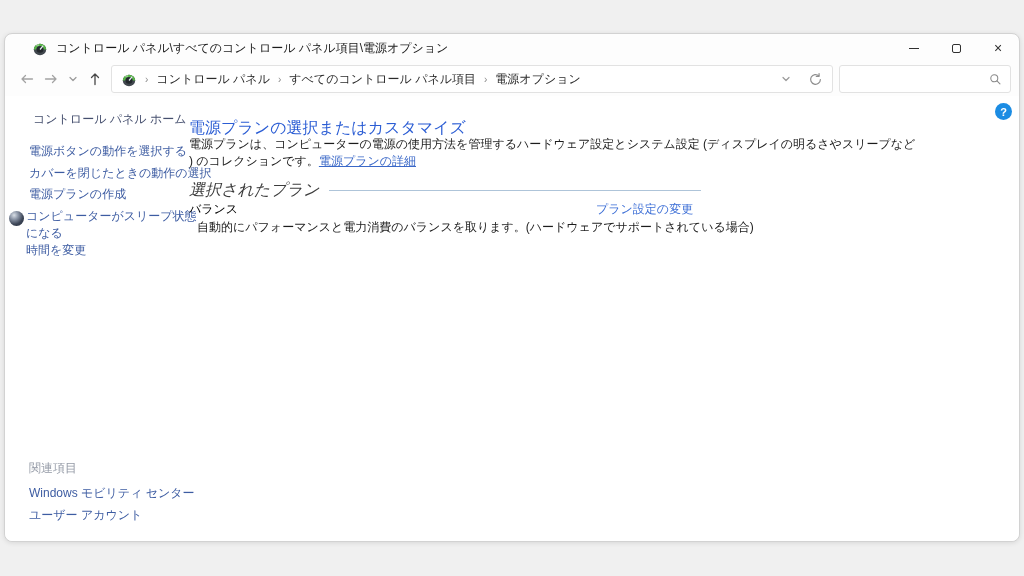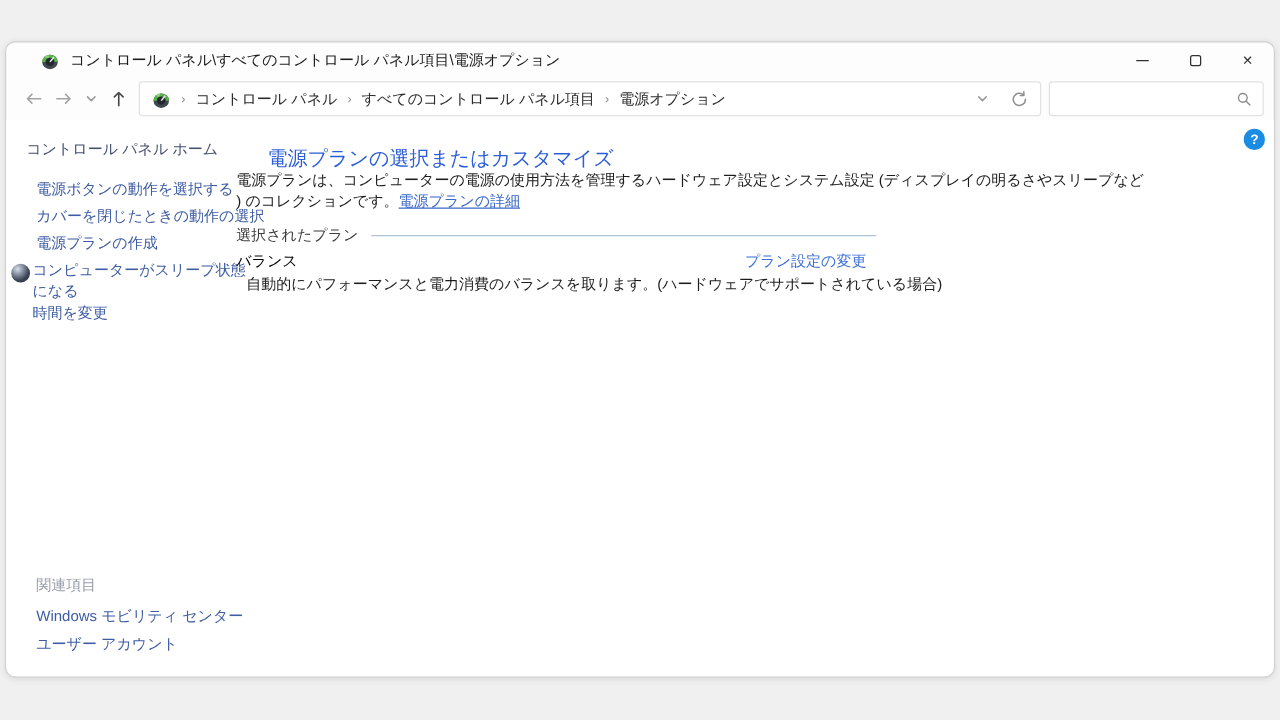--- a/index.html
+++ b/index.html
@@ -49,21 +49,21 @@
   .side-gray { color:#949aa6; }
   .sleep-icon {
     position:absolute; left:4px; top:115px; width:15px; height:15px; border-radius:50%;
     background:radial-gradient(circle at 34% 28%, #d9dfe6 0%, #8d97a8 28%, #3c4556 62%, #262d3a 100%);
   }
   .main-block { position:absolute; left:184px; width:512px; }
   .m-heading { font-size:16px; line-height:20px; color:#2b5dd4; font-weight:400; }
   .m-body { font-size:12px; line-height:17px; color:#1c1c1c; }
   .m-link { color:#3a68c8; text-decoration:underline; cursor:pointer; }
   .section-row { display:flex; align-items:center; }
-  .section-label { font-size:12px; color:#3c3c3c; white-space:nowrap; }
+  .section-label { font-size:16px; color:#3c3c3c; white-space:nowrap;font-style:italic; }
   .section-rule { flex:1; height:1px; background:#aec4d9; margin-left:10px; }
   .plan-name { font-size:12px; font-weight:normal; color:#000; }
   .change-link { position:absolute; left:591px; top:105px; font-size:12px; color:#3d6fd6; white-space:nowrap; cursor:pointer; }
   .help-btn {
     position:absolute; top:7px; right:7px; width:17px; height:17px; border-radius:50%;
     background:#1b8ce3; color:#fff; font-size:11px; font-weight:bold;
     display:flex; align-items:center; justify-content:center; cursor:pointer;
   }
 </style>
 </head>
@@ -144,32 +144,32 @@
       <input type="text" placeholder="" style="">
       <svg width="13" height="13" viewBox="0 0 16 16">
           <circle cx="6.5" cy="6.5" r="4.3" stroke="#8a8a8a" stroke-width="1.3" fill="none"></circle>
           <path d="M9.8 9.8 L13.5 13.5" stroke="#8a8a8a" stroke-width="1.3" stroke-linecap="round"></path>
         </svg>
     </div>
   </div>
 
   <div class="content">
 
-    <div class="side-item side-home" style="left:16px; top:15px;">コントロール パネル ホーム</div>
+    <div class="side-item side-home" style="left:28px; top:15px;">コントロール パネル ホーム</div>
     <div class="side-item side-task" style="left:24px; top:69px;">カバーを閉じたときの動作の選択</div>
     <div class="side-item side-task" style="left:24px; top:47px;">電源ボタンの動作を選択する</div>
     <div class="side-item side-task" style="left:24px; top:90px;">電源プランの作成</div>
     <div class="sleep-icon"></div>
     <div class="side-item side-task side-wrap" style="left:21px; top:112px;">コンピューターがスリープ状態になる
 時間を変更</div>
     <div class="side-item side-gray" style="left:24px; top:364px;">関連項目</div>
     <div class="side-item side-task" style="left:24px; top:389px;">Windows モビリティ センター</div>
     <div class="side-item side-task" style="left:24px; top:411px;">ユーザー アカウント</div>
 
-    <div class="main-block m-heading" style="top:22px;margin-left:25px;">電源プランの選択またはカスタマイズ</div>
+    <div class="main-block m-heading" style="top:22px;">電源プランの選択またはカスタマイズ</div>
     <div class="main-block m-body" style="top:40px; white-space:nowrap;">電源プランは、コンピューターの電源の使用方法を管理するハードウェア設定とシステム設定 (ディスプレイの明るさやスリープなど</div>
     <div class="main-block m-body" style="top:57px; white-space:nowrap;">
       <span>) のコレクションです。</span><a class="m-link">電源プランの詳細</a>
     </div>
 
     <div class="main-block section-row" style="top:84px;">
       <span class="section-label">選択されたプラン</span>
       <div class="section-rule"></div>
     </div>
 

